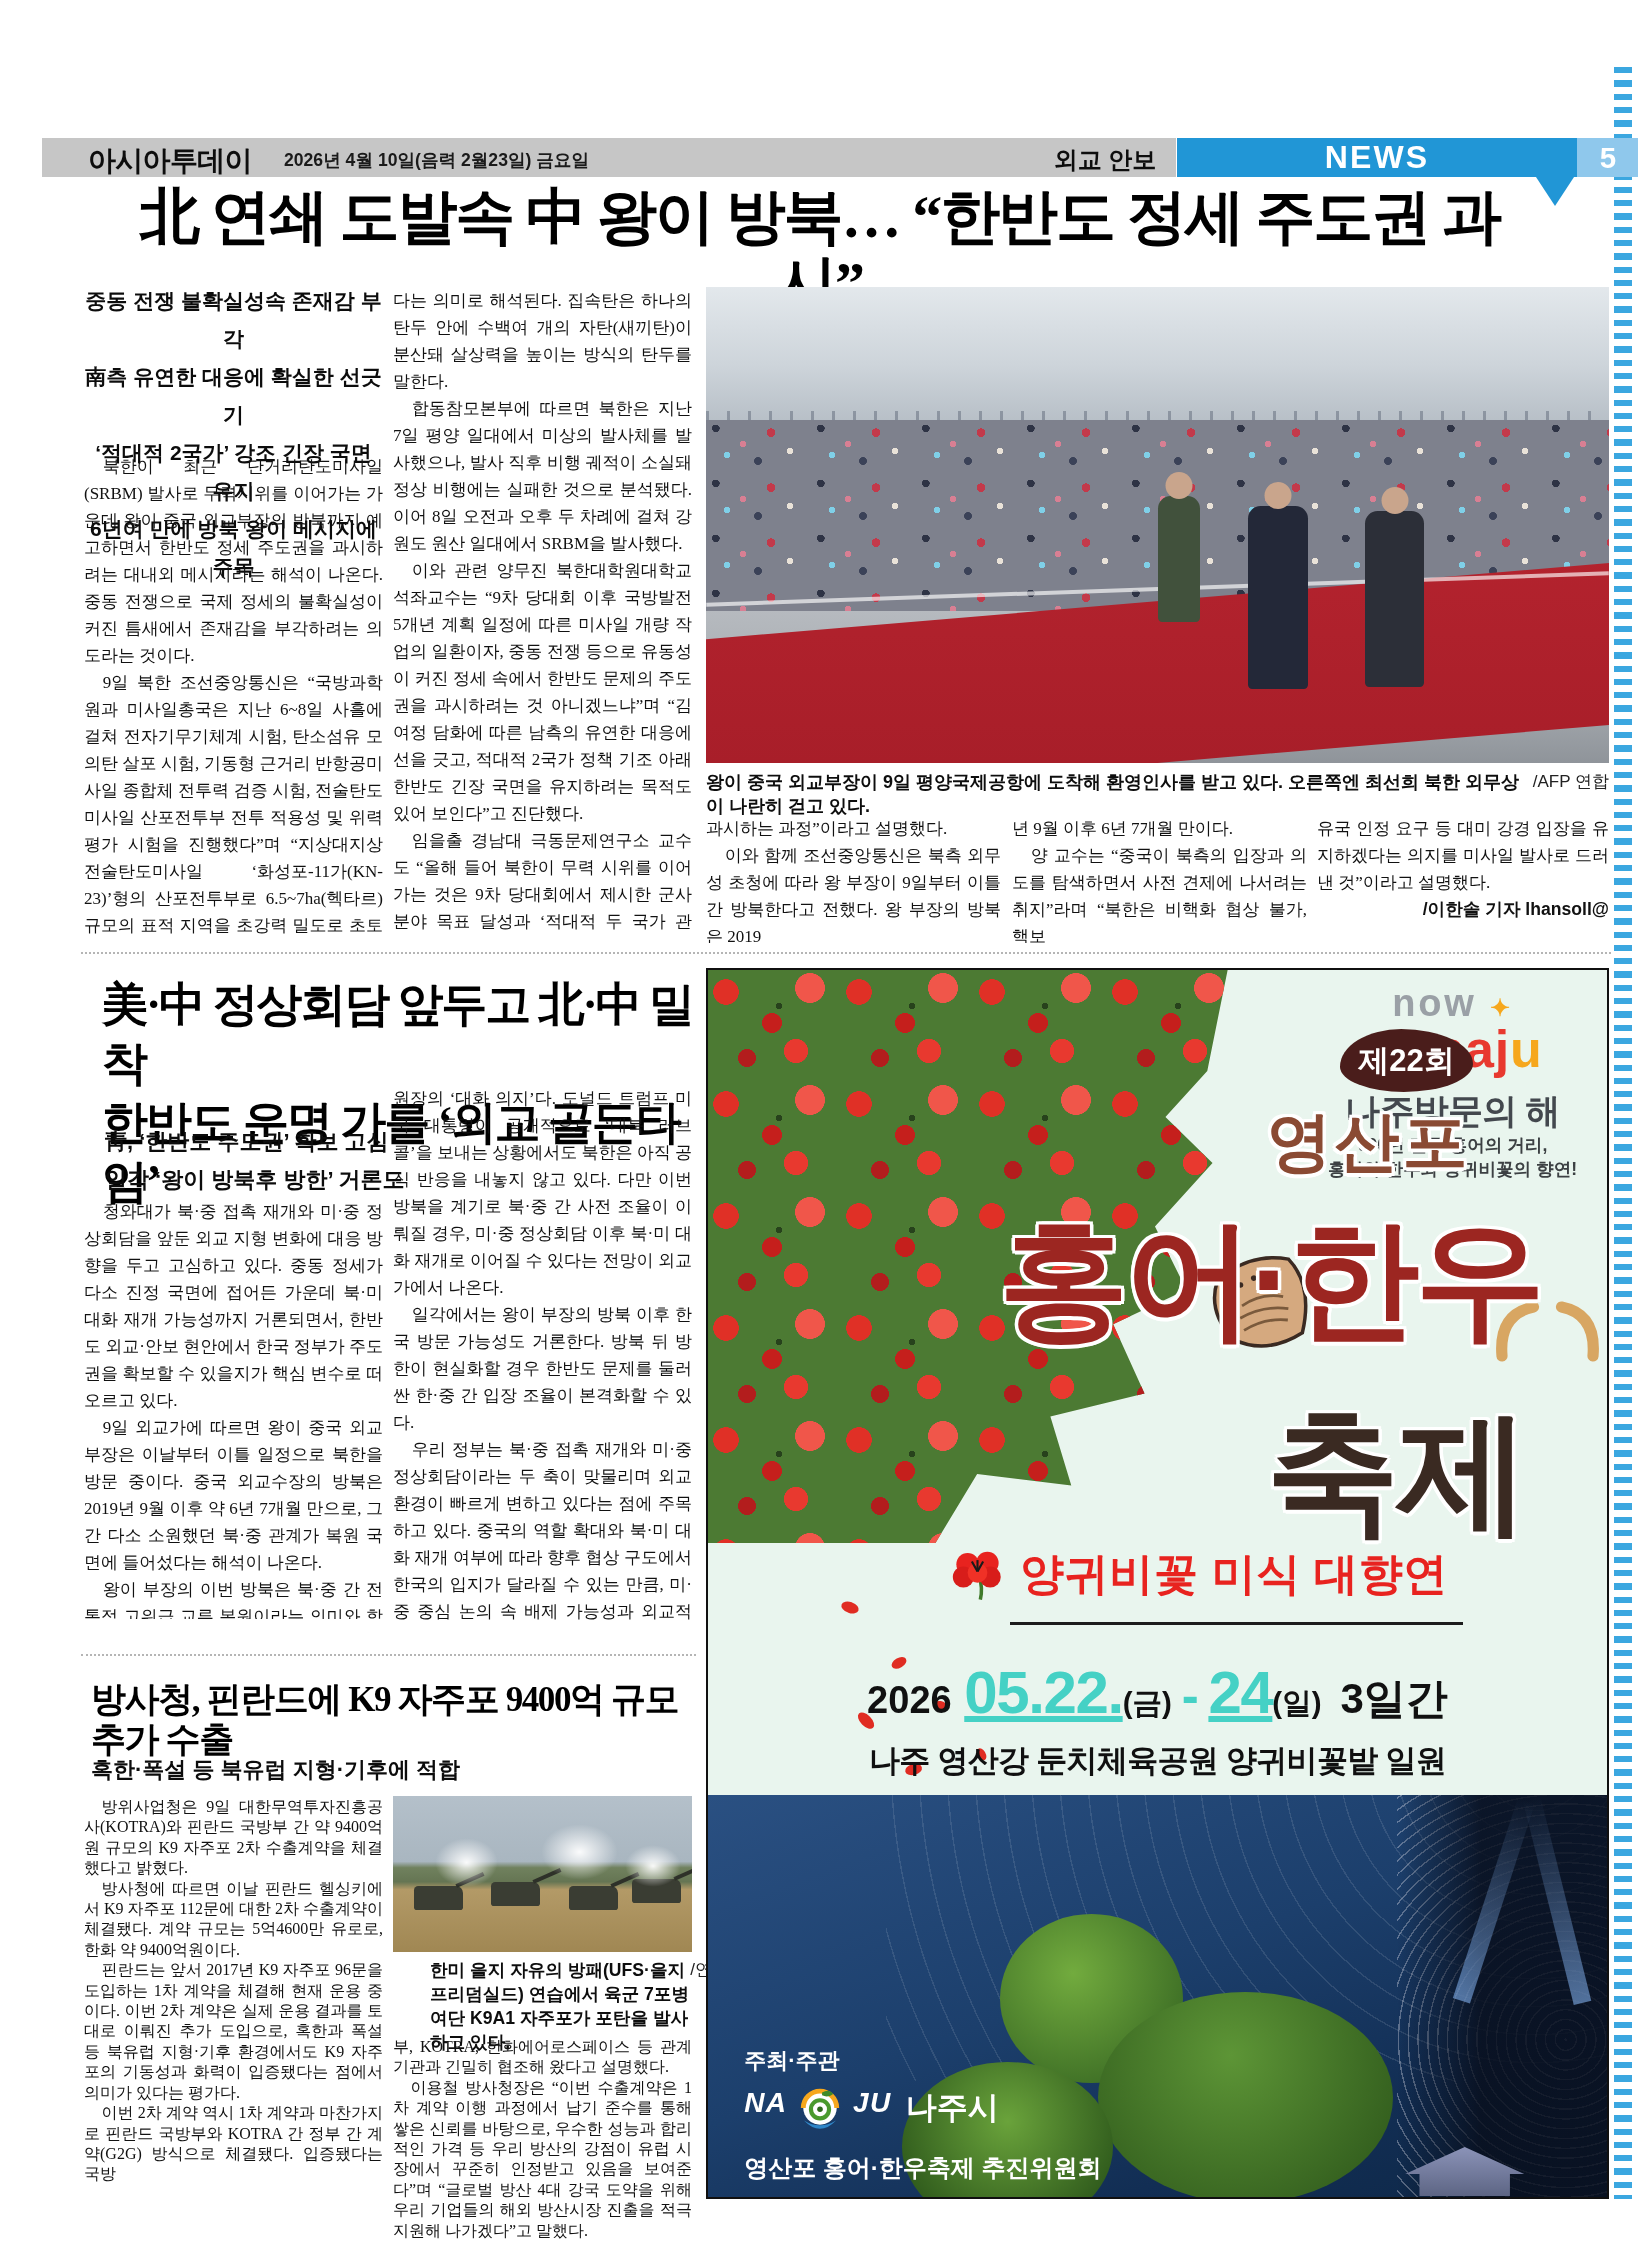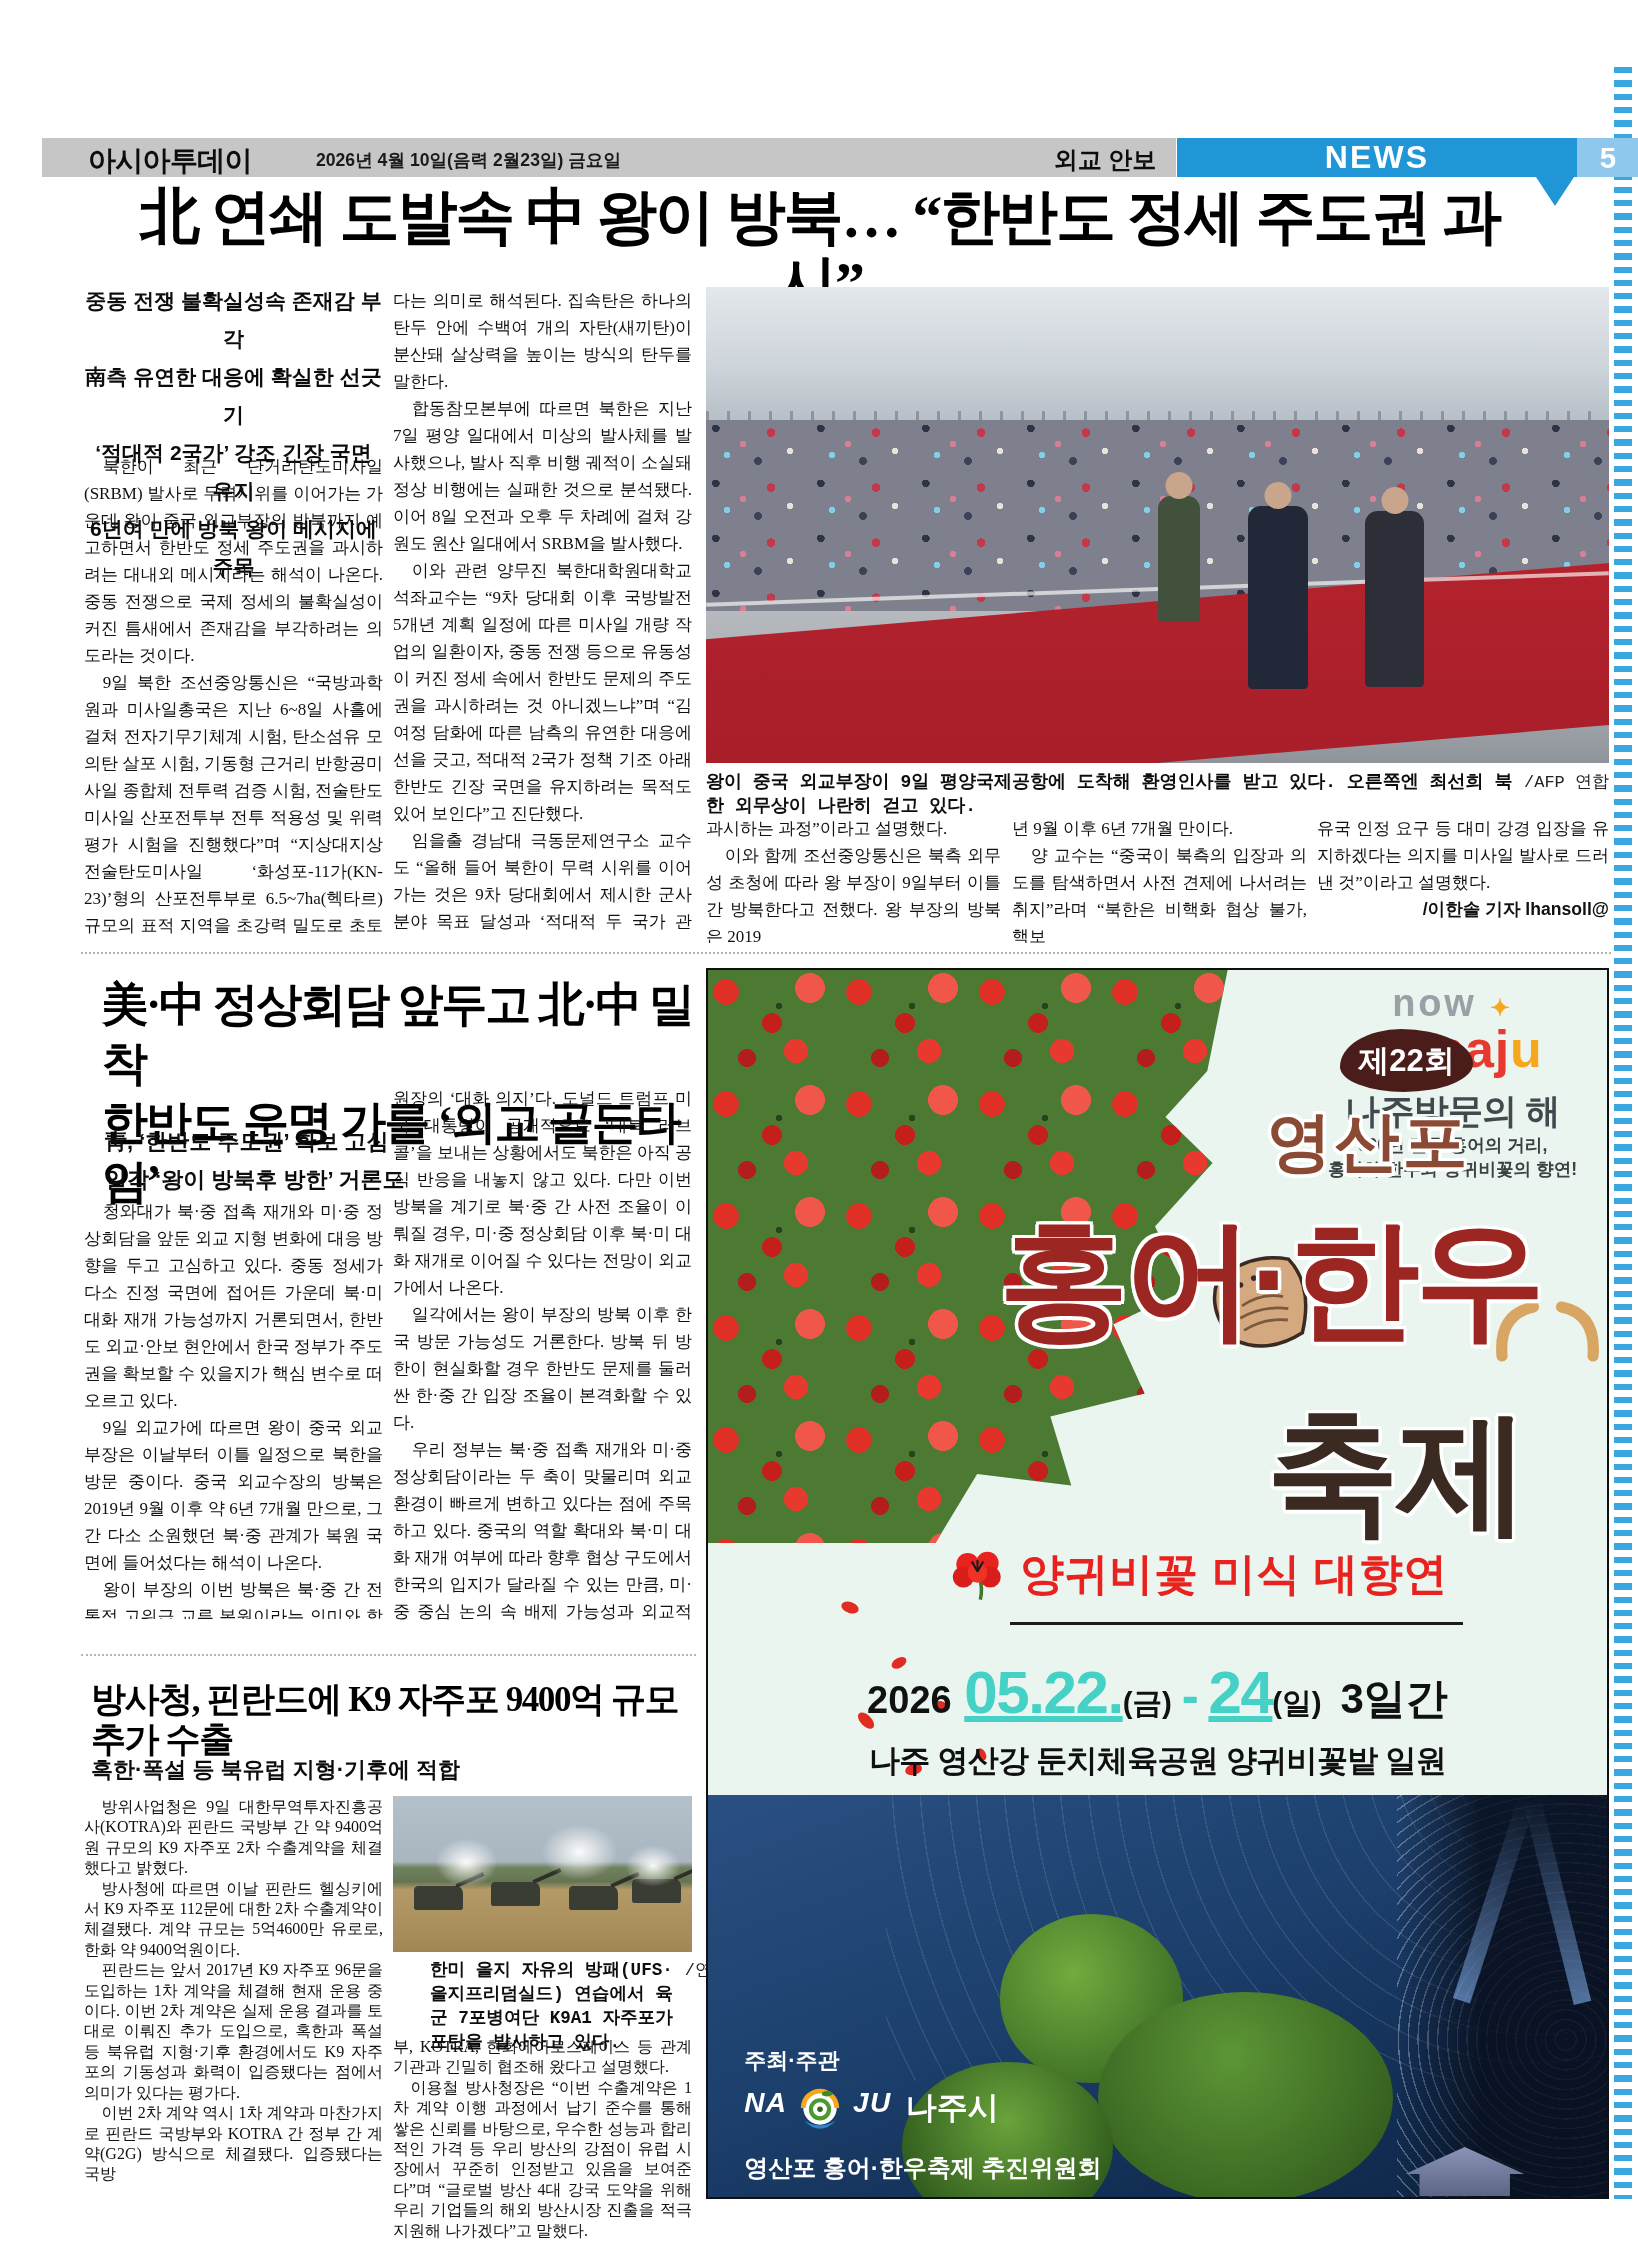--- a/index.html
+++ b/index.html
@@ -5,21 +5,21 @@
   html,body{margin:0;padding:0;background:#ffffff;}
   *{box-sizing:border-box;}
   .page{position:relative;width:1639px;height:2261px;background:#fff;overflow:hidden;
         font-family:"Liberation Serif","DejaVu Serif",serif;color:#111;}
   .abs{position:absolute;}
 
   
   .hdr-bar{left:42px;top:138px;width:1134px;height:39px;background:#c6c6c6;}
   .masthead{left:46px;top:3.5px;font-family:"Liberation Sans",sans-serif;font-weight:900;
             font-size:28px;letter-spacing:-0.7px;color:#0d0d0d;}
-  .dateline{left:242px;top:9.8px;font-family:"Liberation Sans",sans-serif;font-weight:700;font-size:17.6px;color:#1a1a1a;margin-left:32px;}
+  .dateline{left:242px;top:9.8px;font-family:"Liberation Sans",sans-serif;font-weight:700;font-size:17.6px;color:#1a1a1a;}
   .section{right:19.7px;top:5.6px;font-family:"Liberation Sans",sans-serif;font-weight:900;font-size:24px;color:#0d0d0d;}
   .news-box{left:1177px;top:138px;width:400px;height:39px;display:flex;align-items:center;justify-content:center;}
   .news-label{font-family:"Liberation Sans",sans-serif;font-weight:900;font-size:32px;color:#fff;letter-spacing:2.1px;}
   .page-no-box{left:1577px;top:138px;width:62px;height:39px;display:flex;align-items:center;justify-content:center;}
   .page-no{font-family:"Liberation Sans",sans-serif;font-weight:900;font-size:29.5px;color:#fff;}
   .news-pointer{left:1536px;top:177px;width:0;height:0;border-left:19px solid transparent;
                 border-right:19px solid transparent;}
   .stripe{left:1614px;top:67px;width:17.6px;height:2132px;
           background:repeating-linear-gradient(180deg,#3ba7e0 0 6.3px,#ffffff 6.3px 13.3px);}
 
@@ -32,21 +32,21 @@
   .bodycol{width:299px;font-size:17px;line-height:27px;text-align:justify;overflow:hidden;}
   .bodycol p{margin:0;text-indent:1.1em;}
   .bodycol.cont p:first-child{text-indent:0;}
   .a1c1{left:84px;top:453px;height:486px;}
   .a1c2{left:393px;top:287px;height:653px;}
   .a1c3{left:706px;top:815px;width:295px;height:128px;}
   .a1c4{left:1012px;top:815px;width:295px;height:128px;}
   .a1c5{left:1317px;top:815px;width:292px;height:128px;}
   .byline{font-family:"Liberation Sans",sans-serif;font-size:17.6px;font-weight:700;text-align:right;color:#111;}
 
-  .caption-row{display:flex;align-items:flex-start;font-family:Liberation Mono, monospace;justify-content:flex-end;}
+  .caption-row{display:flex;align-items:flex-start;font-family:Liberation Sans, sans-serif;justify-content:flex-end;}
   .caption-txt{flex:1;font-weight:700;font-size:18px;line-height:24px;color:#0d0d0d;}
   .caption-credit{font-weight:400;font-size:17px;color:#222;white-space:nowrap;}
 
   .divider{border-top:2.1px dotted #b5b5b5;height:0;}
 
   .headline2{left:102px;top:975px;width:594px;font-weight:900;font-size:46px;
              letter-spacing:-2.1px;line-height:59px;color:#000;}
   .subheads2{left:105px;top:1123px;width:492px;}
   .subheads2 p{margin:0;font-family:"Liberation Sans",sans-serif;font-weight:800;font-size:22px;line-height:38px;color:#0c0c0c;}
   .a2c1{left:84px;top:1198px;height:421px;}

